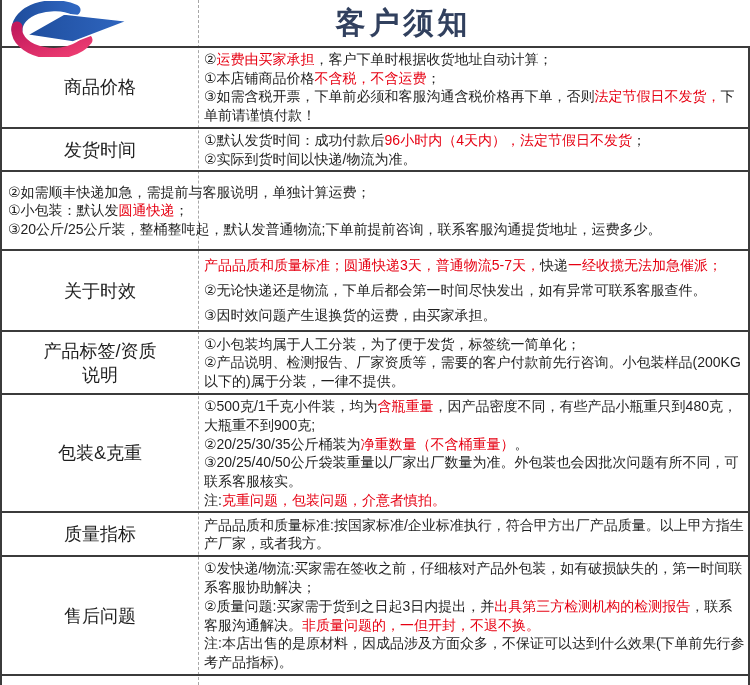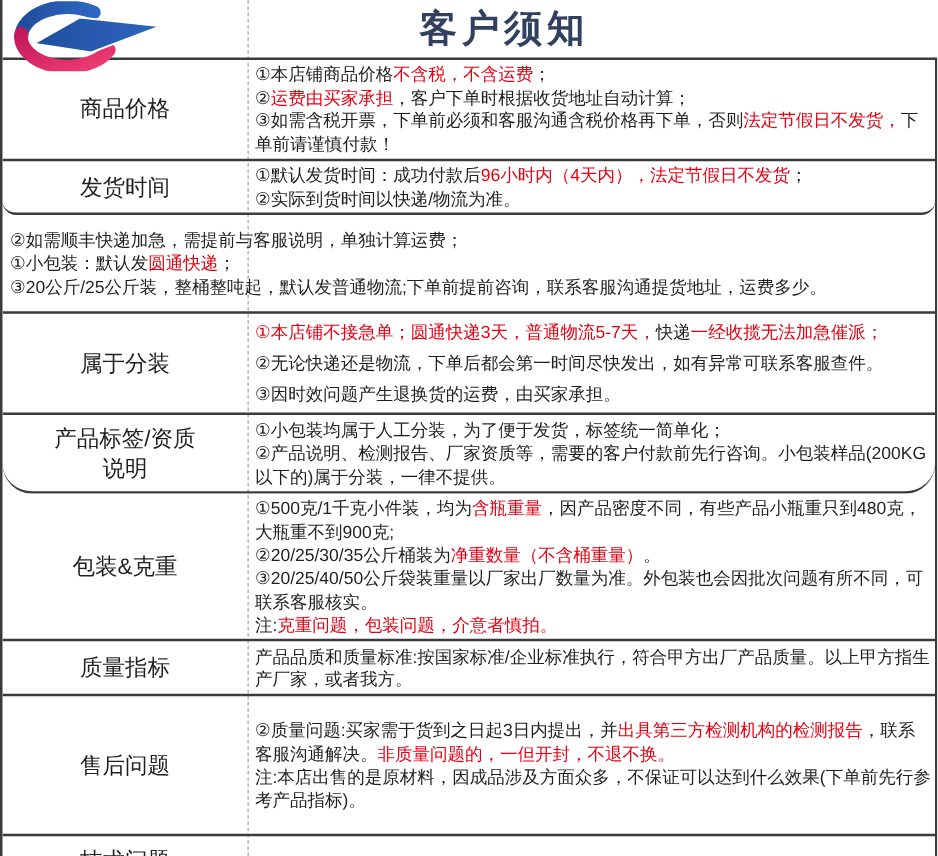--- a/index.html
+++ b/index.html
@@ -53,25 +53,25 @@
   .cell-content{
     flex:1;min-width:0;
     display:flex;flex-direction:column;justify-content:center;
     padding:2px 2px 2px 6px;box-sizing:border-box;
     font-size:14px;line-height:18.7px;
   }
   .line{word-break:break-all;}
   .red{color:#e60012;}
   
   .row:nth-child(1){min-height:75px;}
-  .row:nth-child(2){min-height:38px;border-radius:11px;}
+  .row:nth-child(2){min-height:38px;}
   .row:nth-child(3){min-height:79px;}
   .row:nth-child(4){min-height:76px;}
   .row:nth-child(4) .cell-content{line-height:25px;}
-  .row:nth-child(5){min-height:63px;border-radius:24px;}
+  .row:nth-child(5){min-height:63px;}
   .row:nth-child(6){min-height:110px;}
   .row:nth-child(7){min-height:44px;}
   .row:nth-child(8){min-height:112px;}
   .row:nth-child(9){min-height:37px;}
 </style>
 </head>
 <body>
 
 <div class="page">
   <div class="vdash"></div>
@@ -92,43 +92,43 @@
       <path d="M10 26 A37 24 0 0 0 80 39" fill="none" stroke="url(#lgp)" stroke-width="11" stroke-linecap="round"></path>
       <polygon points="20,34 57,13 121,20 66,41" fill="url(#lgb)" stroke="#ffffff" stroke-width="1.5"></polygon>
     </svg>
     <div class="title">客户须知</div>
   </div>
 
   <div class="tbody">
       <div class="row">
         <div class="cell-label">商品价格</div>
         <div class="cell-content">
+          <div class="line"><span>②</span><span class="red">运费由买家承担</span><span>，客户下单时根据收货地址自动计算；</span></div>
           <div class="line"><span>①本店铺商品价格</span><span class="red">不含税，不含运费</span><span>；</span></div>
-          <div class="line"><span>②</span><span class="red">运费由买家承担</span><span>，客户下单时根据收货地址自动计算；</span></div>
           <div class="line"><span>③如需含税开票，下单前必须和客服沟通含税价格再下单，否则</span><span class="red">法定节假日不发货，</span><span>下单前请谨慎付款！</span></div>
         </div>
       </div>
       <div class="row">
         <div class="cell-label">发货时间</div>
         <div class="cell-content">
           <div class="line"><span>①默认发货时间：成功付款后</span><span class="red">96小时内（4天内），法定节假日不发货</span><span>；</span></div>
           <div class="line"><span>②实际到货时间以快递/物流为准。</span></div>
         </div>
       </div>
       <div class="row">
         <div class="cell-content">
           <div class="line"><span>②如需顺丰快递加急，需提前与客服说明，单独计算运费；</span></div>
           <div class="line"><span>①小包装：默认发</span><span class="red">圆通快递</span><span>；</span></div>
           <div class="line"><span>③20公斤/25公斤装，整桶整吨起，默认发普通物流;下单前提前咨询，联系客服沟通提货地址，运费多少。</span></div>
         </div>
       </div>
       <div class="row">
-        <div class="cell-label">属于分装</div>
+        <div class="cell-label">关于时效</div>
         <div class="cell-content">
-          <div class="line"><span class="red">①本店铺不接急单；圆通快递3天，普通物流5-7天，</span><span>快递</span><span class="red">一经收揽无法加急催派；</span></div>
+          <div class="line"><span class="red">产品品质和质量标准；圆通快递3天，普通物流5-7天，</span><span>快递</span><span class="red">一经收揽无法加急催派；</span></div>
           <div class="line"><span>②无论快递还是物流，下单后都会第一时间尽快发出，如有异常可联系客服查件。</span></div>
           <div class="line"><span>③因时效问题产生退换货的运费，由买家承担。</span></div>
         </div>
       </div>
       <div class="row">
         <div class="cell-label">产品标签/资质
 说明</div>
         <div class="cell-content">
           <div class="line"><span>①小包装均属于人工分装，为了便于发货，标签统一简单化；</span></div>
           <div class="line"><span>②产品说明、检测报告、厂家资质等，需要的客户付款前先行咨询。小包装样品(200KG以下的)属于分装，一律不提供。</span></div>
@@ -145,20 +145,21 @@
       </div>
       <div class="row">
         <div class="cell-label">质量指标</div>
         <div class="cell-content">
           <div class="line"><span>产品品质和质量标准:按国家标准/企业标准执行，符合甲方出厂产品质量。以上甲方指生产厂家，或者我方。</span></div>
         </div>
       </div>
       <div class="row">
         <div class="cell-label">售后问题</div>
         <div class="cell-content">
+          <div class="line"><span>①发快递/物流:买家需在签收之前，仔细核对产品外包装，如有破损缺失的，第一时间联系客服协助解决；</span></div>
           <div class="line"><span>②质量问题:买家需于货到之日起3日内提出，并</span><span class="red">出具第三方检测机构的检测报告</span><span>，联系客服沟通解决。</span><span class="red">非质量问题的，一但开封，不退不换。</span></div>
           <div class="line"><span>注:本店出售的是原材料，因成品涉及方面众多，不保证可以达到什么效果(下单前先行参考产品指标)。</span></div>
         </div>
       </div>
       <div class="row">
         <div class="cell-label">技术问题</div>
         <div class="cell-content"></div>
       </div>
     </div>
 </div>

